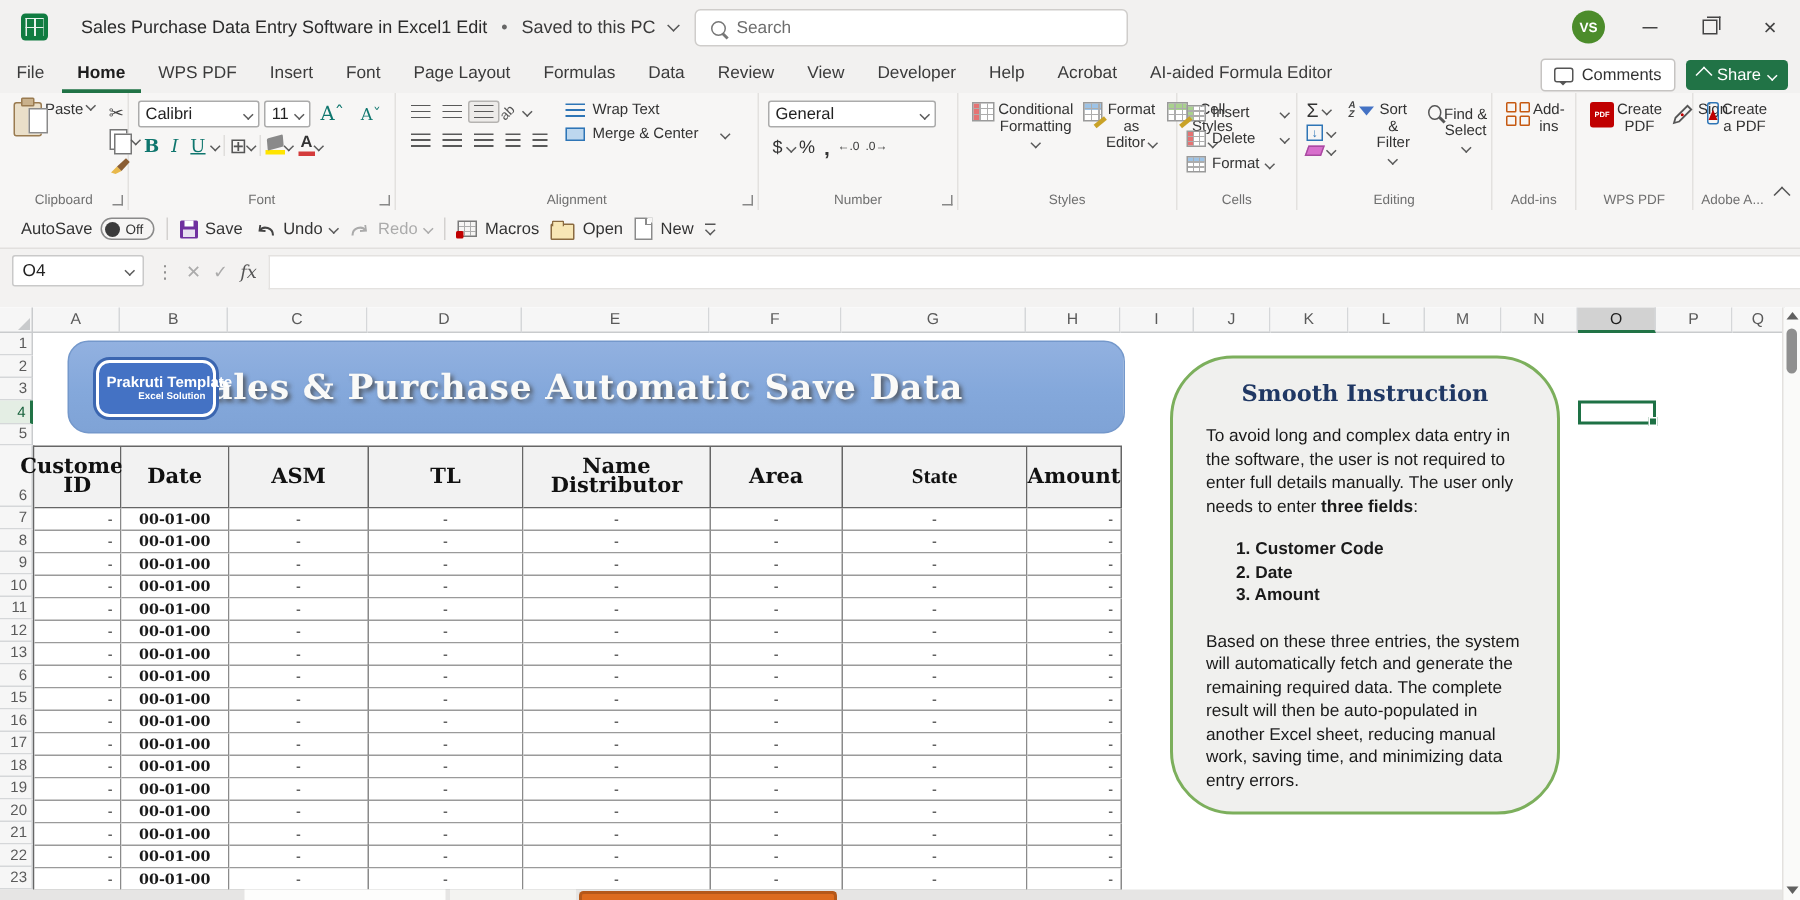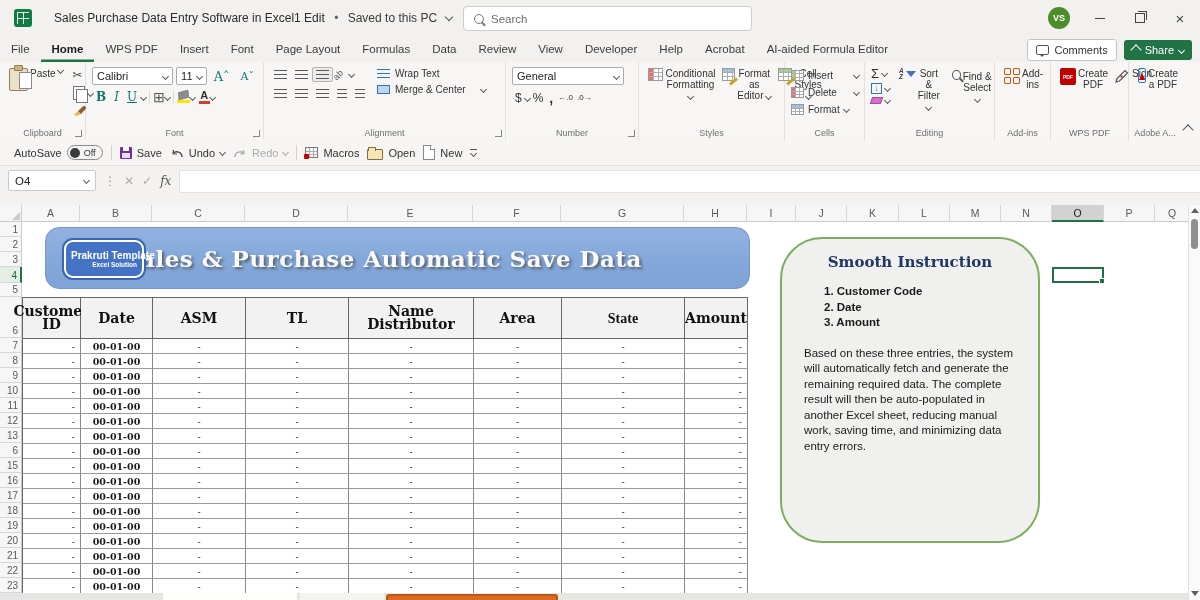--- a/index.html
+++ b/index.html
@@ -830,20 +830,23 @@
           <div class="td" style="width: 125px;">-</div>
           <div class="td" style="width: 88px;">-</div>
           <div class="td" style="width: 123px;">-</div>
           <div class="td a-right" style="width: 63px;">-</div>
         </div>
       </div>
   </div>
 
   <div id="instruction">
     <div id="instr-title">Smooth Instruction</div>
+    <div id="instr-p1">
+      <span>To avoid long and complex data entry in the software, the user is not required to enter full details manually. The user only needs to enter </span><b>three fields</b><span>:</span>
+    </div>
     <div id="instr-list">
       <div>1. Customer Code</div>
       <div>2. Date</div>
       <div>3. Amount</div>
     </div>
     <div id="instr-p2">Based on these three entries, the system will automatically fetch and generate the remaining required data. The complete result will then be auto-populated in another Excel sheet, reducing manual work, saving time, and minimizing data entry errors.</div>
   </div>
 
   <div id="selcell"></div>
 

